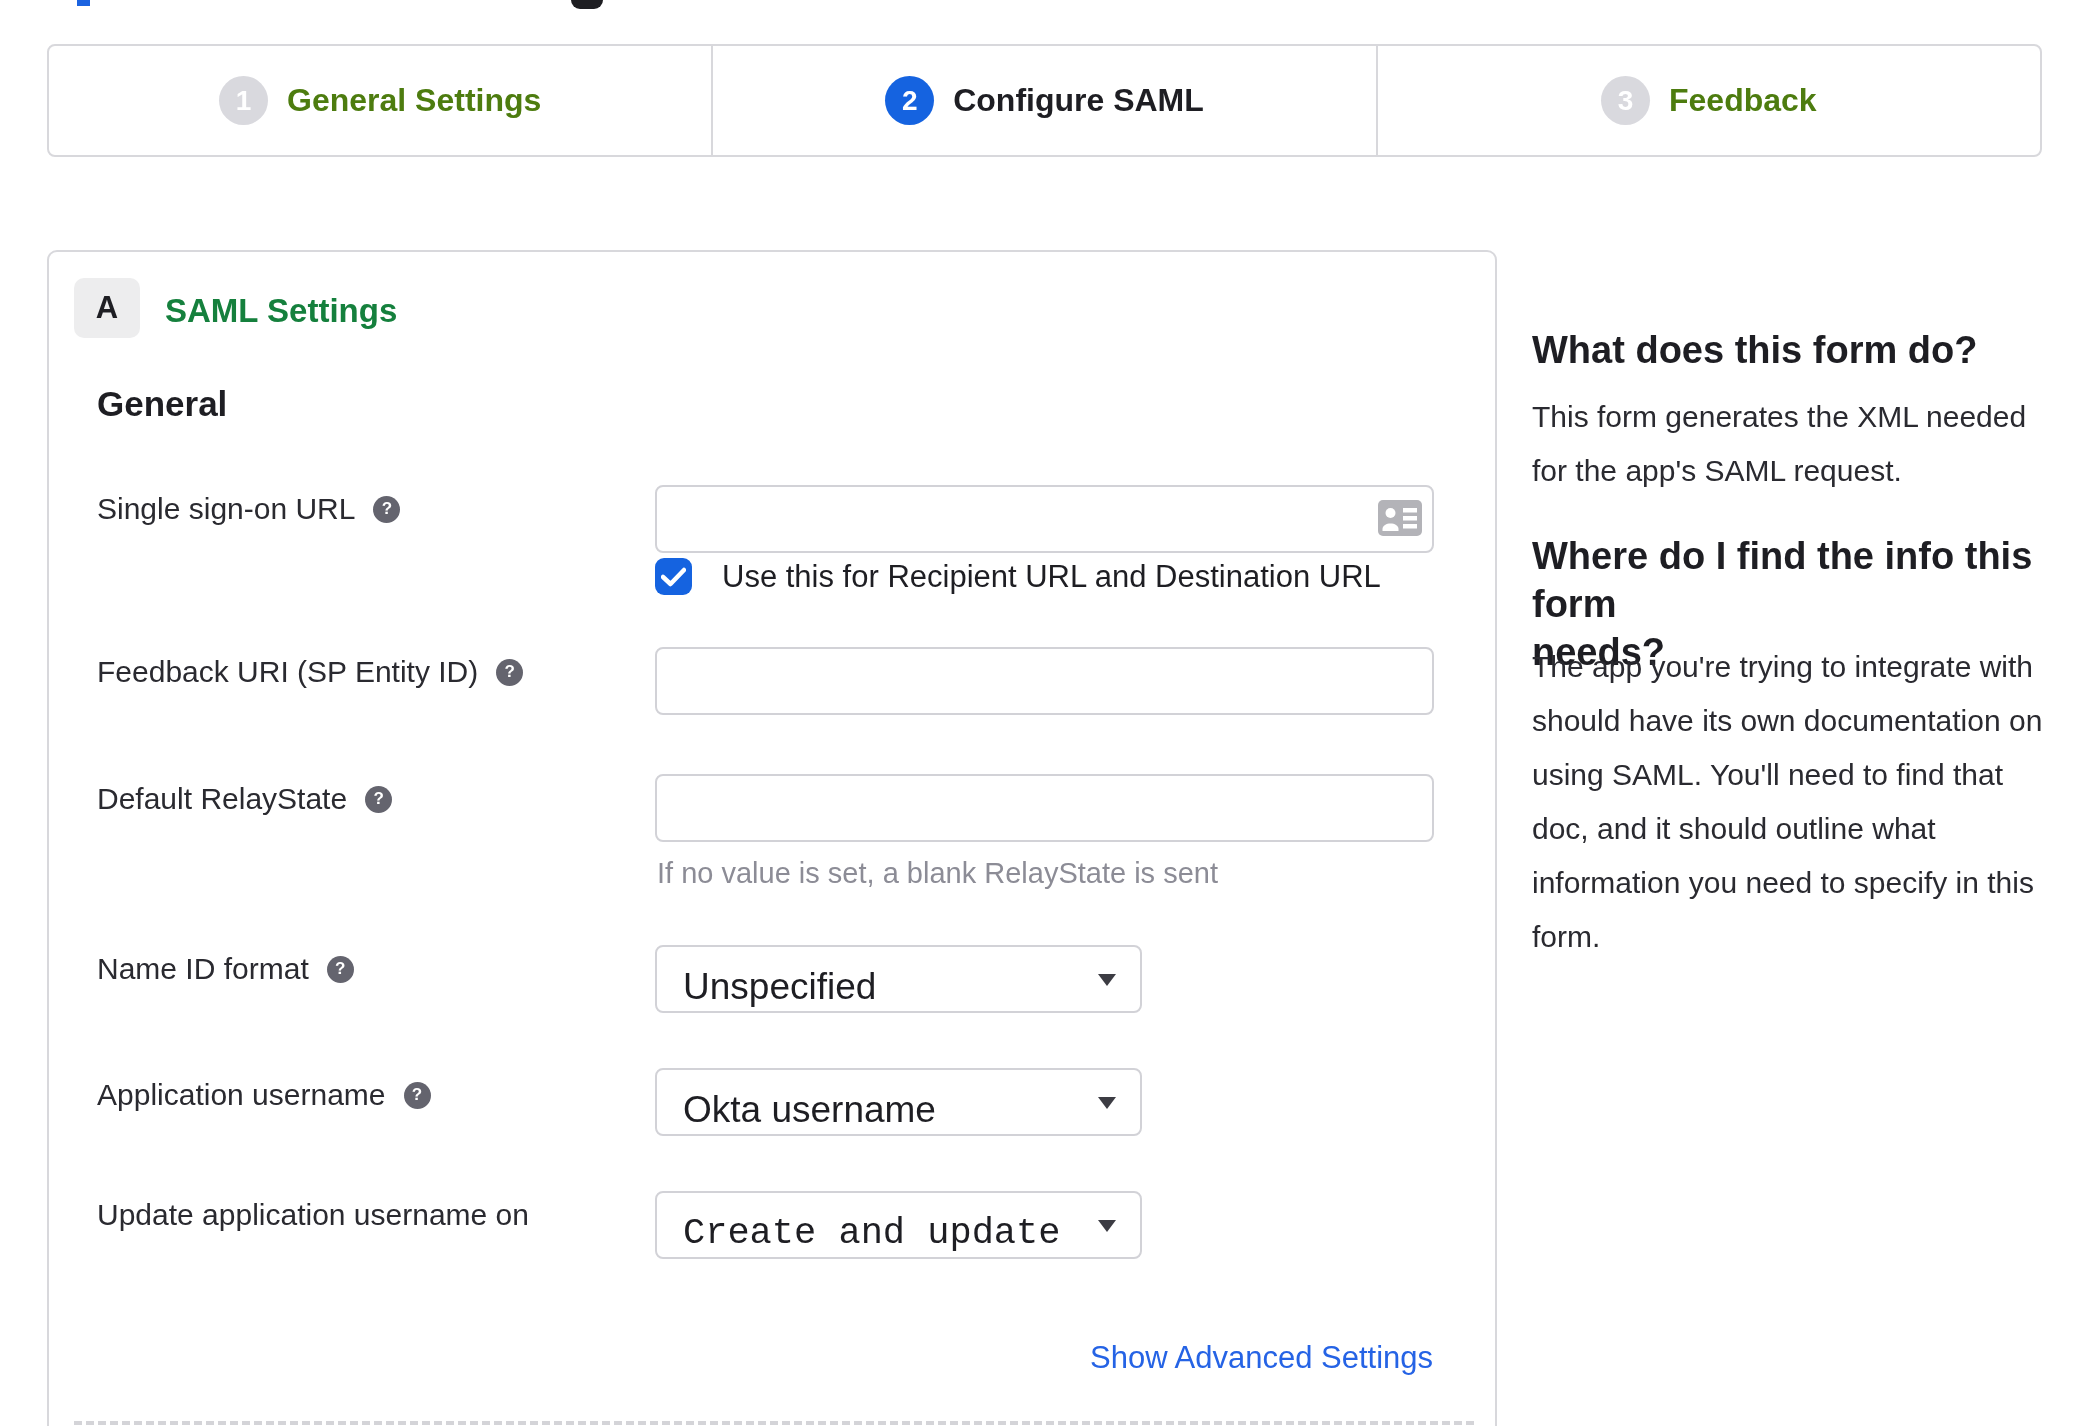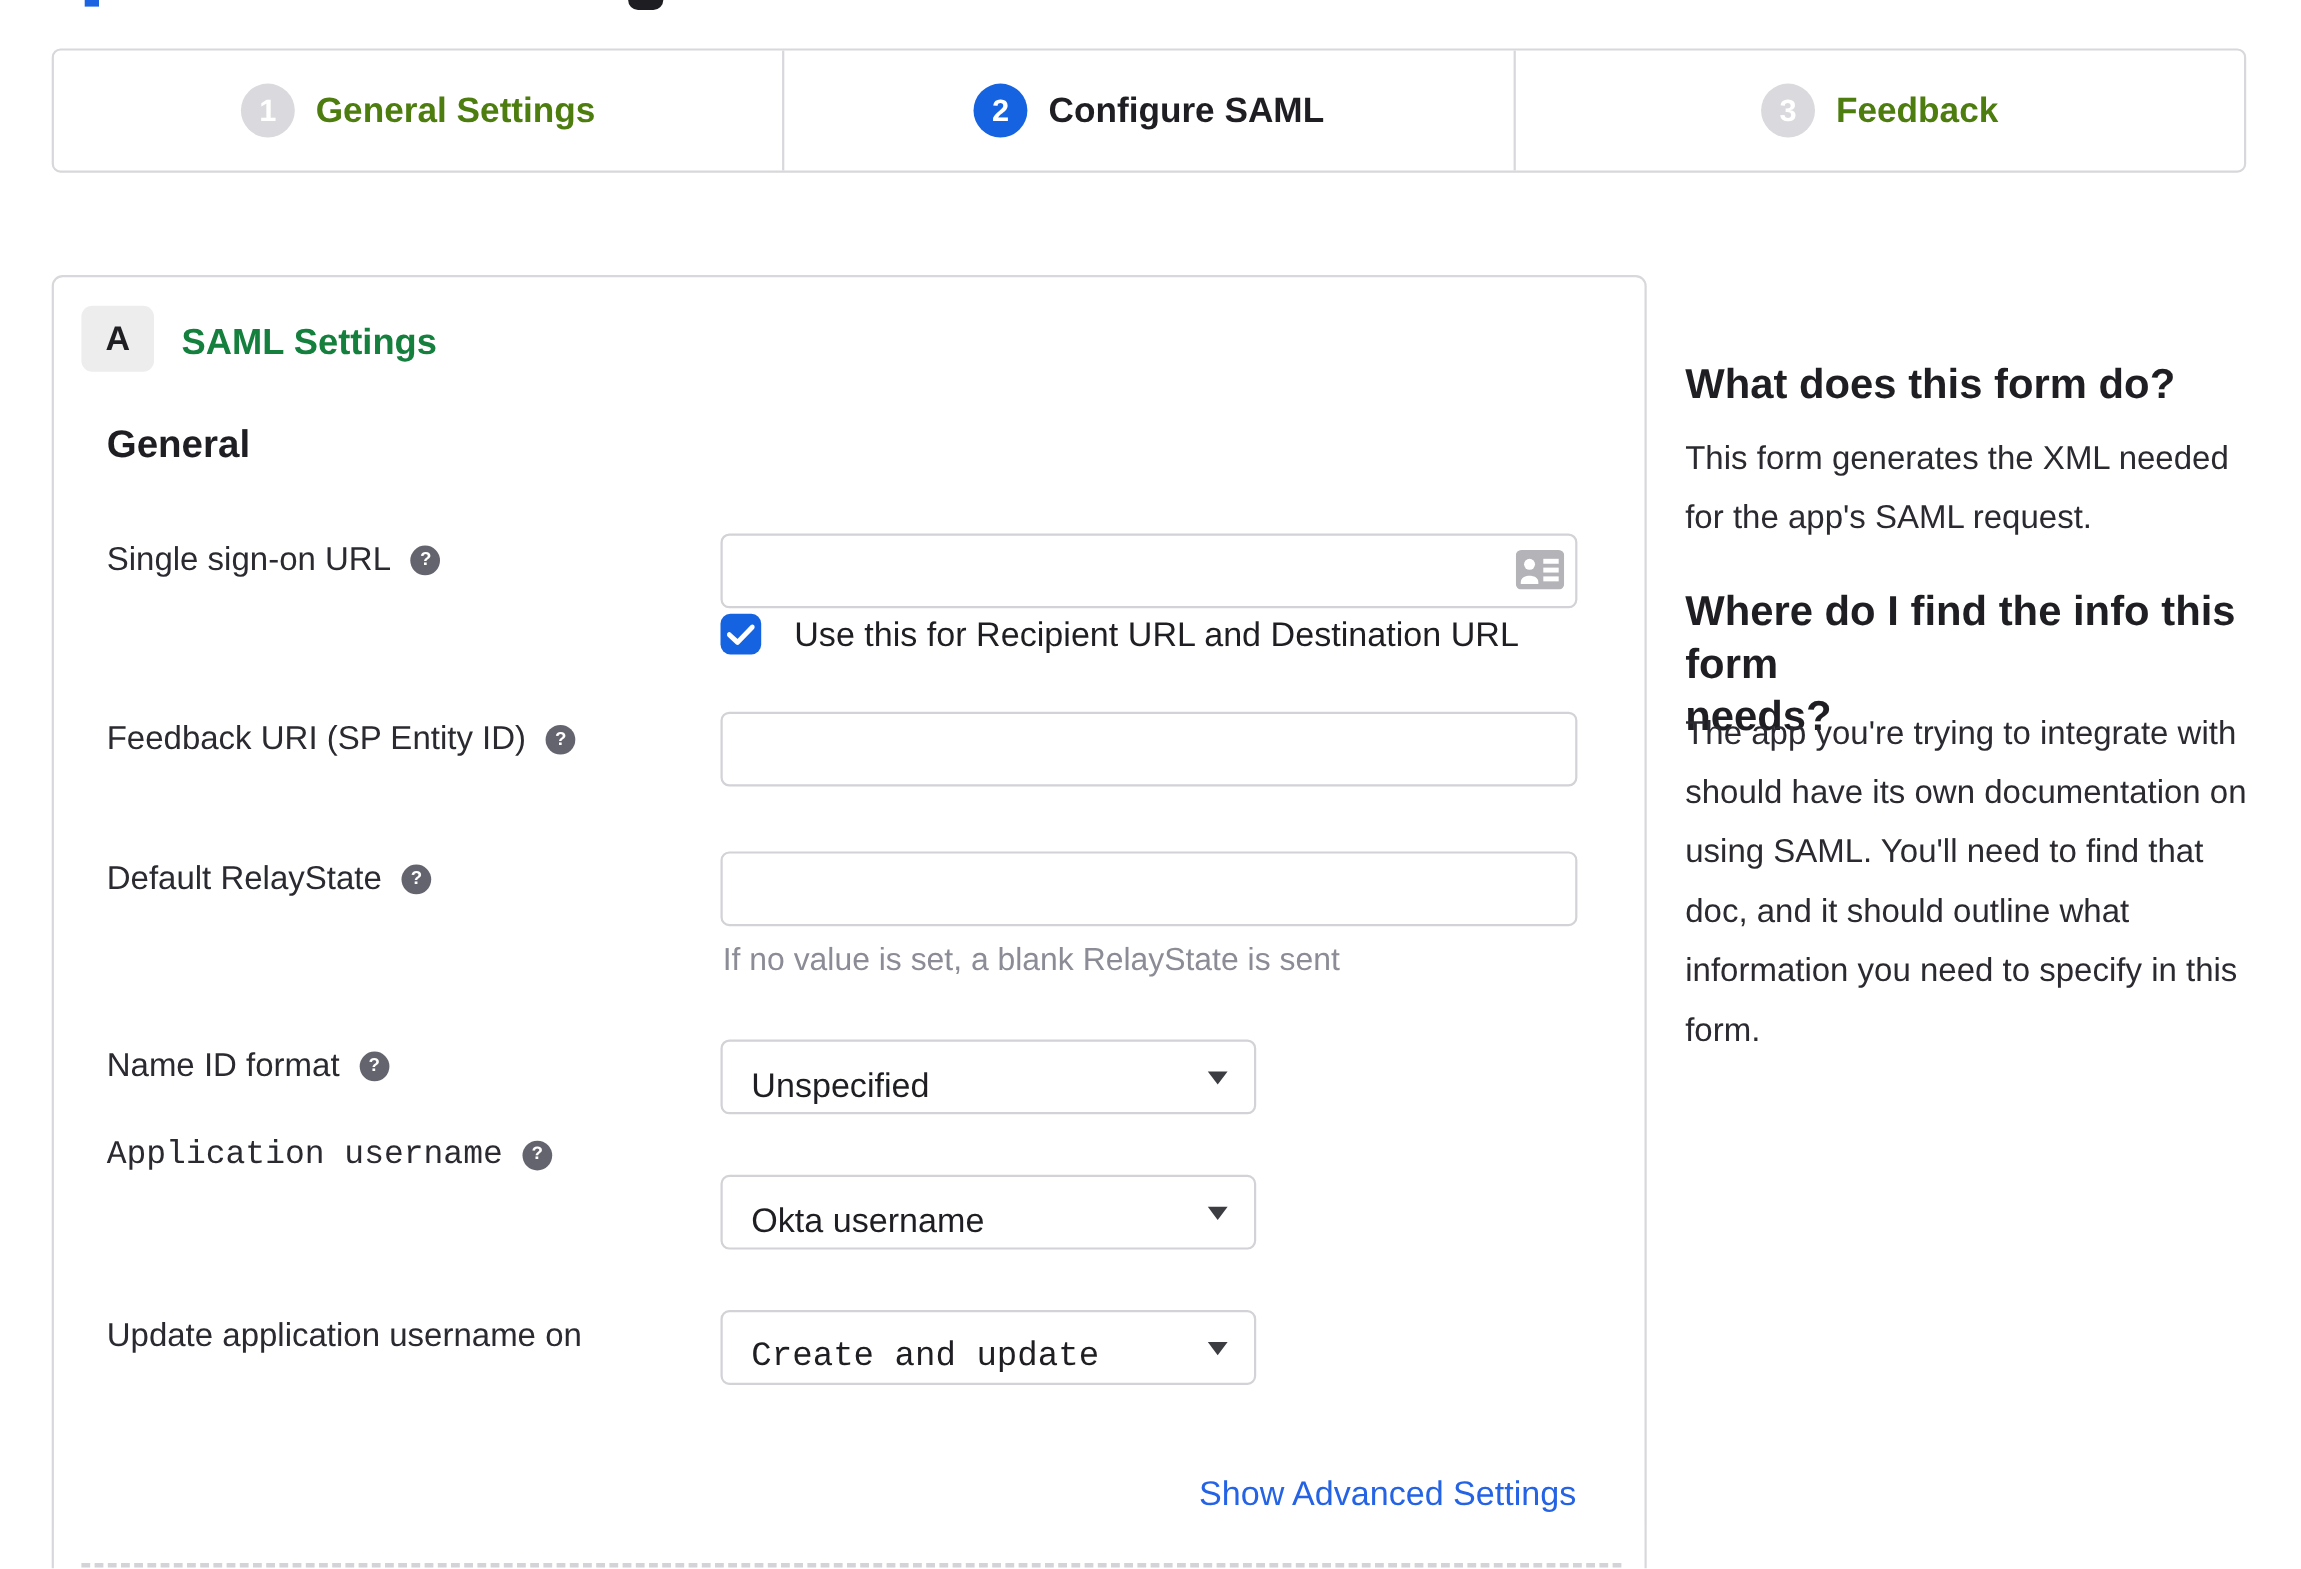--- a/index.html
+++ b/index.html
@@ -116,21 +116,21 @@
     position: absolute; left: 608px; top: 605px;
     font-size: 29px; color: #8c8c96;
   }
 
   .select {
     position: absolute; left: 606px; width: 487px; height: 68px;
     border: 2px solid #d2d2d7; border-radius: 8px;
     background: #ffffff;
     display: flex; align-items: center;
     padding: 16px 60px 0 26px;
-    font-size: 31px; color: #1e1e23;
+    font-size: 37px; color: #1e1e23;
     cursor: pointer;
   }
   .caret {
     position: absolute; right: 24px; top: 50%; margin-top: -5px;
     width: 0; height: 0;
     border-left: 9px solid transparent;
     border-right: 9px solid transparent;
     border-top: 12px solid #3c3c43;
   }
 
@@ -231,21 +231,21 @@
 
     <div class="field-label" style="top: 700px;">
       <span>Name ID format</span>
       <span class="help-icon">?</span>
     </div>
     <div class="select" style="top: 693px;">
       <span>Unspecified</span>
       <span class="caret"></span>
     </div>
 
-    <div class="field-label" style="top: 781px; font-family: Liberation Mono, monospace;">
+    <div class="field-label" style="top: 826px;">
       <span>Application username</span>
       <span class="help-icon">?</span>
     </div>
     <div class="select" style="top: 816px;">
       <span>Okta username</span>
       <span class="caret"></span>
     </div>
 
     <div class="field-label" style="top: 946px;">
       <span>Update application username on</span>

